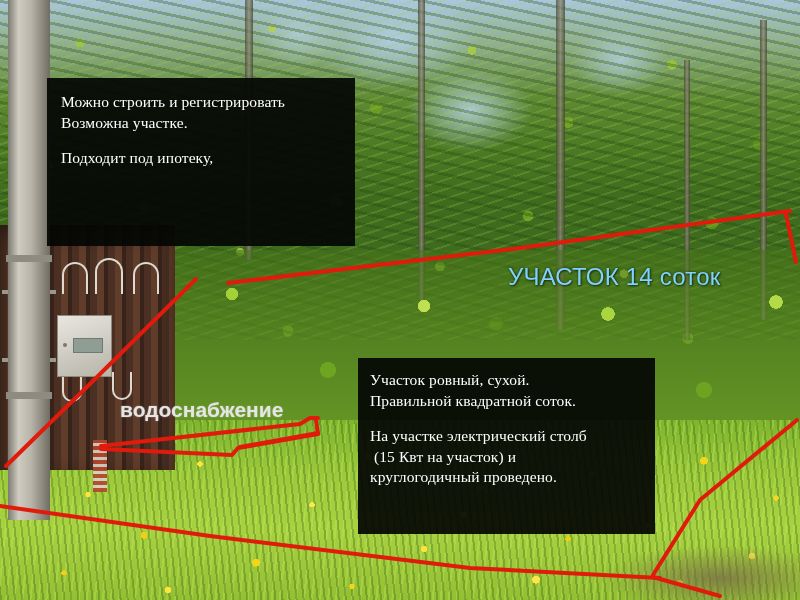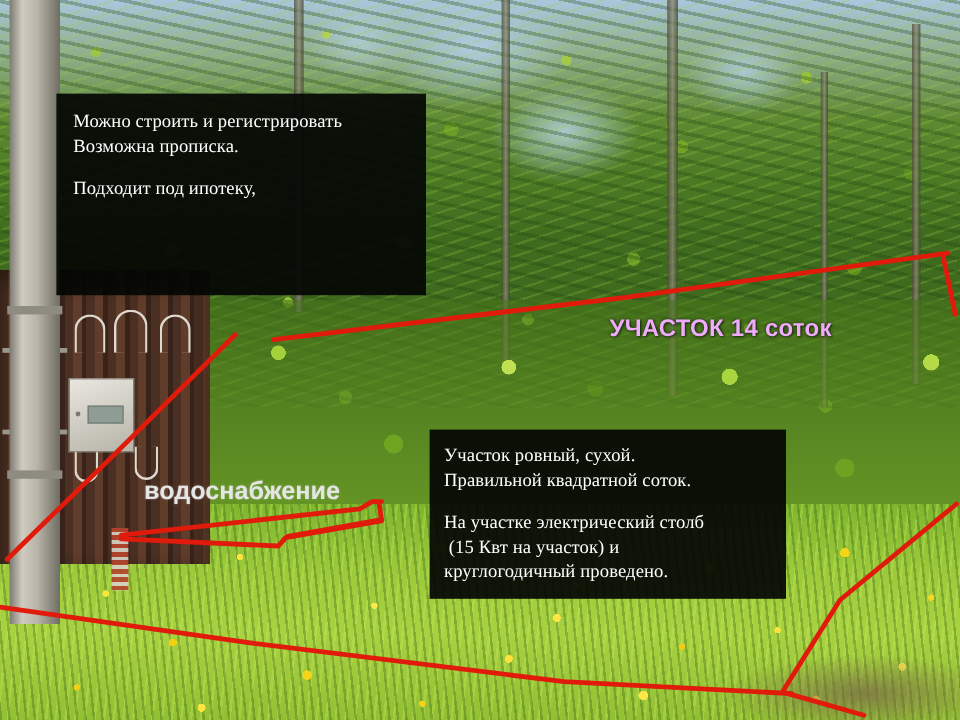--- a/index.html
+++ b/index.html
@@ -132,26 +132,26 @@
   .pipe{position:absolute;left:93px;top:440px;width:14px;height:52px;
     background:repeating-linear-gradient(0deg,#b5442c 0 4px,#d8d3c6 4px 7px);opacity:.9;}
 
   
   .redsvg{position:absolute;left:0;top:0;width:800px;height:600px;}
 
   
   .callout{position:absolute;background:rgba(4,6,4,.93);color:#fff;
     font-family:"Liberation Serif",serif;letter-spacing:.1px;}
   #callout-top{left:47px;top:78px;width:308px;height:168px;padding:14px 14px 0 14px;box-sizing:border-box;}
-  #callout-mid{left:358px;top:358px;width:297px;height:141px;padding:12px 12px 0 12px;box-sizing:border-box;}
+  #callout-mid{left:358px;top:358px;width:297px;height:176px;padding:12px 12px 0 12px;box-sizing:border-box;}
   .callout p{margin:0;font-size:15.5px;line-height:20.5px;white-space:pre;}
   .gap{height:15px;}
 
-  .yellowtxt{position:absolute;color:#f0abfc;font-family:"Liberation Sans",sans-serif;
-    font-weight:bold;font-size:20px;letter-spacing:.2px;
+  .yellowtxt{position:absolute;color:#7dd3fc;font-family:"Liberation Sans",sans-serif;
+    font-weight:normal;font-size:24px;letter-spacing:.2px;
     text-shadow:0 0 3px rgba(0,0,0,.55),1px 1px 2px rgba(0,0,0,.5);white-space:nowrap;}
   #yellow-l1{left:508px;top:263px;}
   #yellow-l2{left:508px;top:294px;}
 
   #blue-water{position:absolute;left:120px;top:398px;color:#e5e5e5;
     font-family:"Liberation Sans",sans-serif;font-weight:bold;font-size:21px;
     text-shadow:0 0 2px rgba(255,255,255,.35);white-space:nowrap;}
 </style>
 </head>
 <body>
@@ -213,21 +213,21 @@
       <path d="M 0 506 L 210 536 L 470 568 L 660 578"></path>
 
       <path d="M 797 420 L 700 500 L 653 575"></path>
 
       <path d="M 653 577 L 720 596"></path>
     </g>
   </svg>
 
   <div class="callout" id="callout-top">
     <p>Можно строить и регистрировать</p>
-    <p>Возможна прописка.</p>
+    <p>Возможна участке.</p>
     <div class="gap"></div>
     <p>Подходит под ипотеку,</p>
   </div>
 
   <div class="callout" id="callout-mid">
     <p>Участок ровный, сухой.</p>
     <p>Правильной квадратной соток.</p>
     <div class="gap"></div>
     <p>На участке электрический столб</p>
     <p> (15 Квт на участок) и</p>

